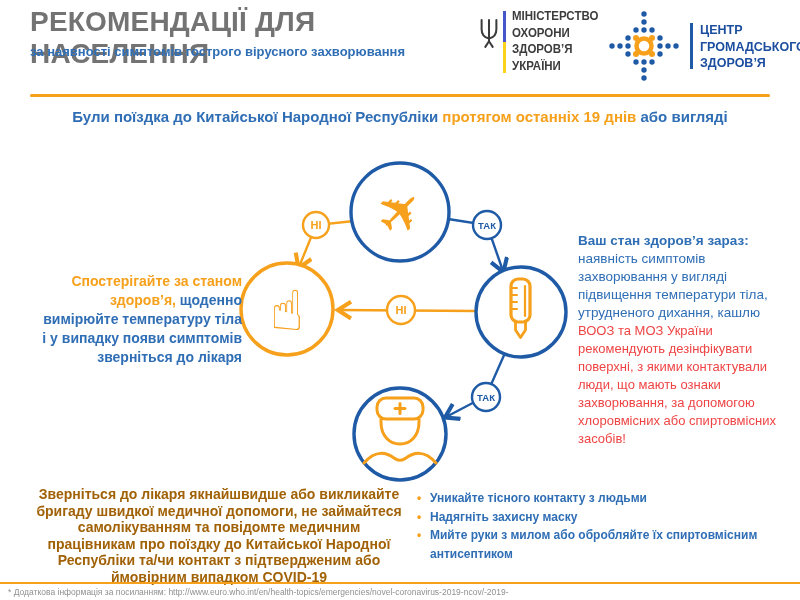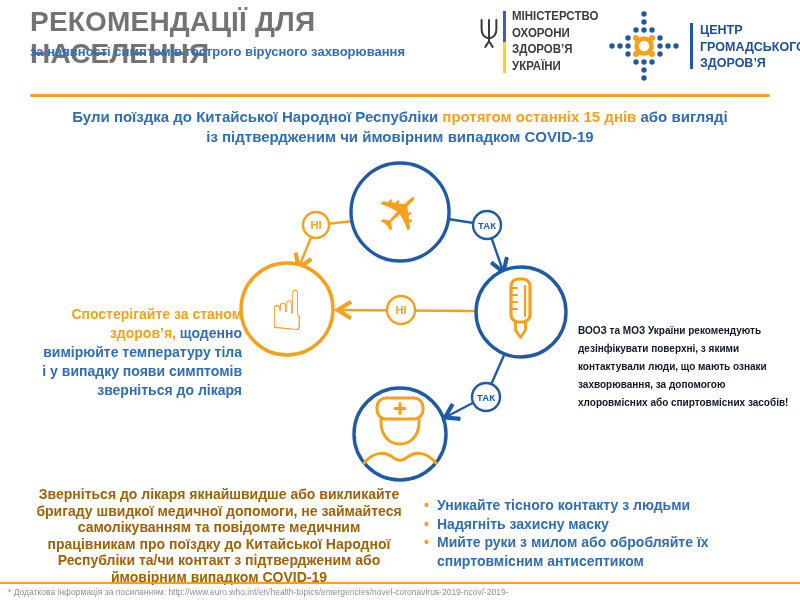--- a/index.html
+++ b/index.html
@@ -34,31 +34,31 @@
   .phc-text{position:absolute;left:94px;top:14px;
     font-size:12.5px;font-weight:bold;line-height:16.5px;color:#1c4e9f;white-space:nowrap;}
 
   
   .intro{left:0;top:107px;width:800px;text-align:center;
     font-size:15px;line-height:20px;color:#2f6eb5;font-weight:bold;}
   .intro .hl{color:#f6a01b;}
 
   
   .note-monitor{left:40px;top:272px;width:202px;text-align:right;
-    font-size:14px;line-height:19px;color:#2f6eb5;font-weight:bold;margin-top:33px;}
+    font-size:14px;line-height:19px;color:#2f6eb5;font-weight:bold;}
   .note-monitor .hl{color:#f6a01b;}
   .note-status{left:578px;top:232px;width:216px;
     font-size:13.5px;line-height:18px;color:#2f6eb5;}
   .note-status .t{font-weight:bold;}
   .note-who{left:578px;top:322px;width:216px;
-    font-size:10px;line-height:18px;color:#0f172a;font-weight:bold;}
+    font-size:13px;line-height:18px;color:#ef4444;font-weight:normal;}
   .note-doctor{left:33px;top:486px;width:372px;text-align:center;
     font-size:14px;line-height:16.5px;color:#a16207;font-weight:bold;}
-  .advice{left:412px;top:484px;width:372px;margin:12px;padding:0;list-style:none;
-    font-size:14px;line-height:18.5px;color:#2f6eb5;font-weight:bold;}
+  .advice{left:412px;top:484px;width:372px;margin:5px;padding:0;list-style:none;
+    font-size:12px;line-height:18.5px;color:#2f6eb5;font-weight:bold;}
   .advice li{position:relative;padding-left:13px;}
   .advice li::before{content:"•";position:absolute;left:0;top:0;color:#f6a01b;}
 
   
   .footer-line{left:0;top:582px;width:800px;height:2px;background:#f6a01b;}
   .footer-note{left:8px;top:587px;font-size:8.5px;color:#909090;}
   .footer-site{right:8px;top:586px;font-size:9px;font-weight:bold;color:#f6a01b;margin-top:39px;}
 
   
   .flow{left:0;top:0;width:800px;height:600px;}
@@ -129,22 +129,21 @@
   <div class="phc-text">
     <div>ЦЕНТР</div>
     <div>ГРОМАДСЬКОГО</div>
     <div>ЗДОРОВ’Я</div>
   </div>
 </div>
 
 <div class="abs divider"></div>
 
 <div class="abs intro">
-  <div><span>Були поїздка до Китайської Народної Республіки </span><span class="hl">протягом останніх 15 днів</span><span> або вигляді</span></div>
-  <div>із підтвердженим чи ймовірним випадком COVID-19</div>
+  <div><span>Були поїздка до Китайської Народної Республіки </span><span class="hl">протягом останніх 19 днів</span><span> або вигляді</span></div>
 </div>
 
 <svg class="abs flow" viewBox="0 0 800 600">
   <defs>
     <marker id="ah-o" markerWidth="10" markerHeight="10" refX="6" refY="4" orient="auto">
       <path d="M1,0.5 L6.5,4 L1,7.5" fill="none" stroke="#f6a01b" stroke-width="1.7"></path>
     </marker>
     <marker id="ah-b" markerWidth="10" markerHeight="10" refX="6" refY="4" orient="auto">
       <path d="M1,0.5 L6.5,4 L1,7.5" fill="none" stroke="#1e5aa5" stroke-width="1.7"></path>
     </marker>
@@ -192,20 +191,22 @@
   </g>
   <g>
     <circle cx="486" cy="397" r="14" fill="#fff" class="st-b" stroke-width="2.4"></circle>
     <text x="486" y="401" text-anchor="middle" font-size="9.5" class="lbl-b">ТАК</text>
   </g>
 </svg>
 
 <div class="abs note-monitor"><span class="hl">Спостерігайте за станом здоров’я,</span><span> щоденно вимірюйте температуру тіла і у випадку появи симптомів зверніться до лікаря</span></div>
 
 <div class="abs note-status">
+  <div class="t">Ваш стан здоров’я зараз:</div>
+  <div>наявність симптомів захворювання у вигляді підвищення температури тіла, утрудненого дихання, кашлю</div>
 </div>
 
 <div class="abs note-who">ВООЗ та МОЗ України рекомендують дезінфікувати поверхні, з якими контактували люди, що мають ознаки захворювання, за допомогою хлоровмісних або спиртовмісних засобів!</div>
 
 <div class="abs note-doctor">Зверніться до лікаря якнайшвидше або викликайте бригаду швидкої медичної допомоги, не займайтеся самолікуванням та повідомте медичним працівникам про поїздку до Китайської Народної Республіки та/чи контакт з підтвердженим або ймовірним випадком COVID-19</div>
 
 <ul class="abs advice">
   <li>Уникайте тісного контакту з людьми</li>
   <li>Надягніть захисну маску</li>
   <li>Мийте руки з милом або обробляйте їх спиртовмісним антисептиком</li>

